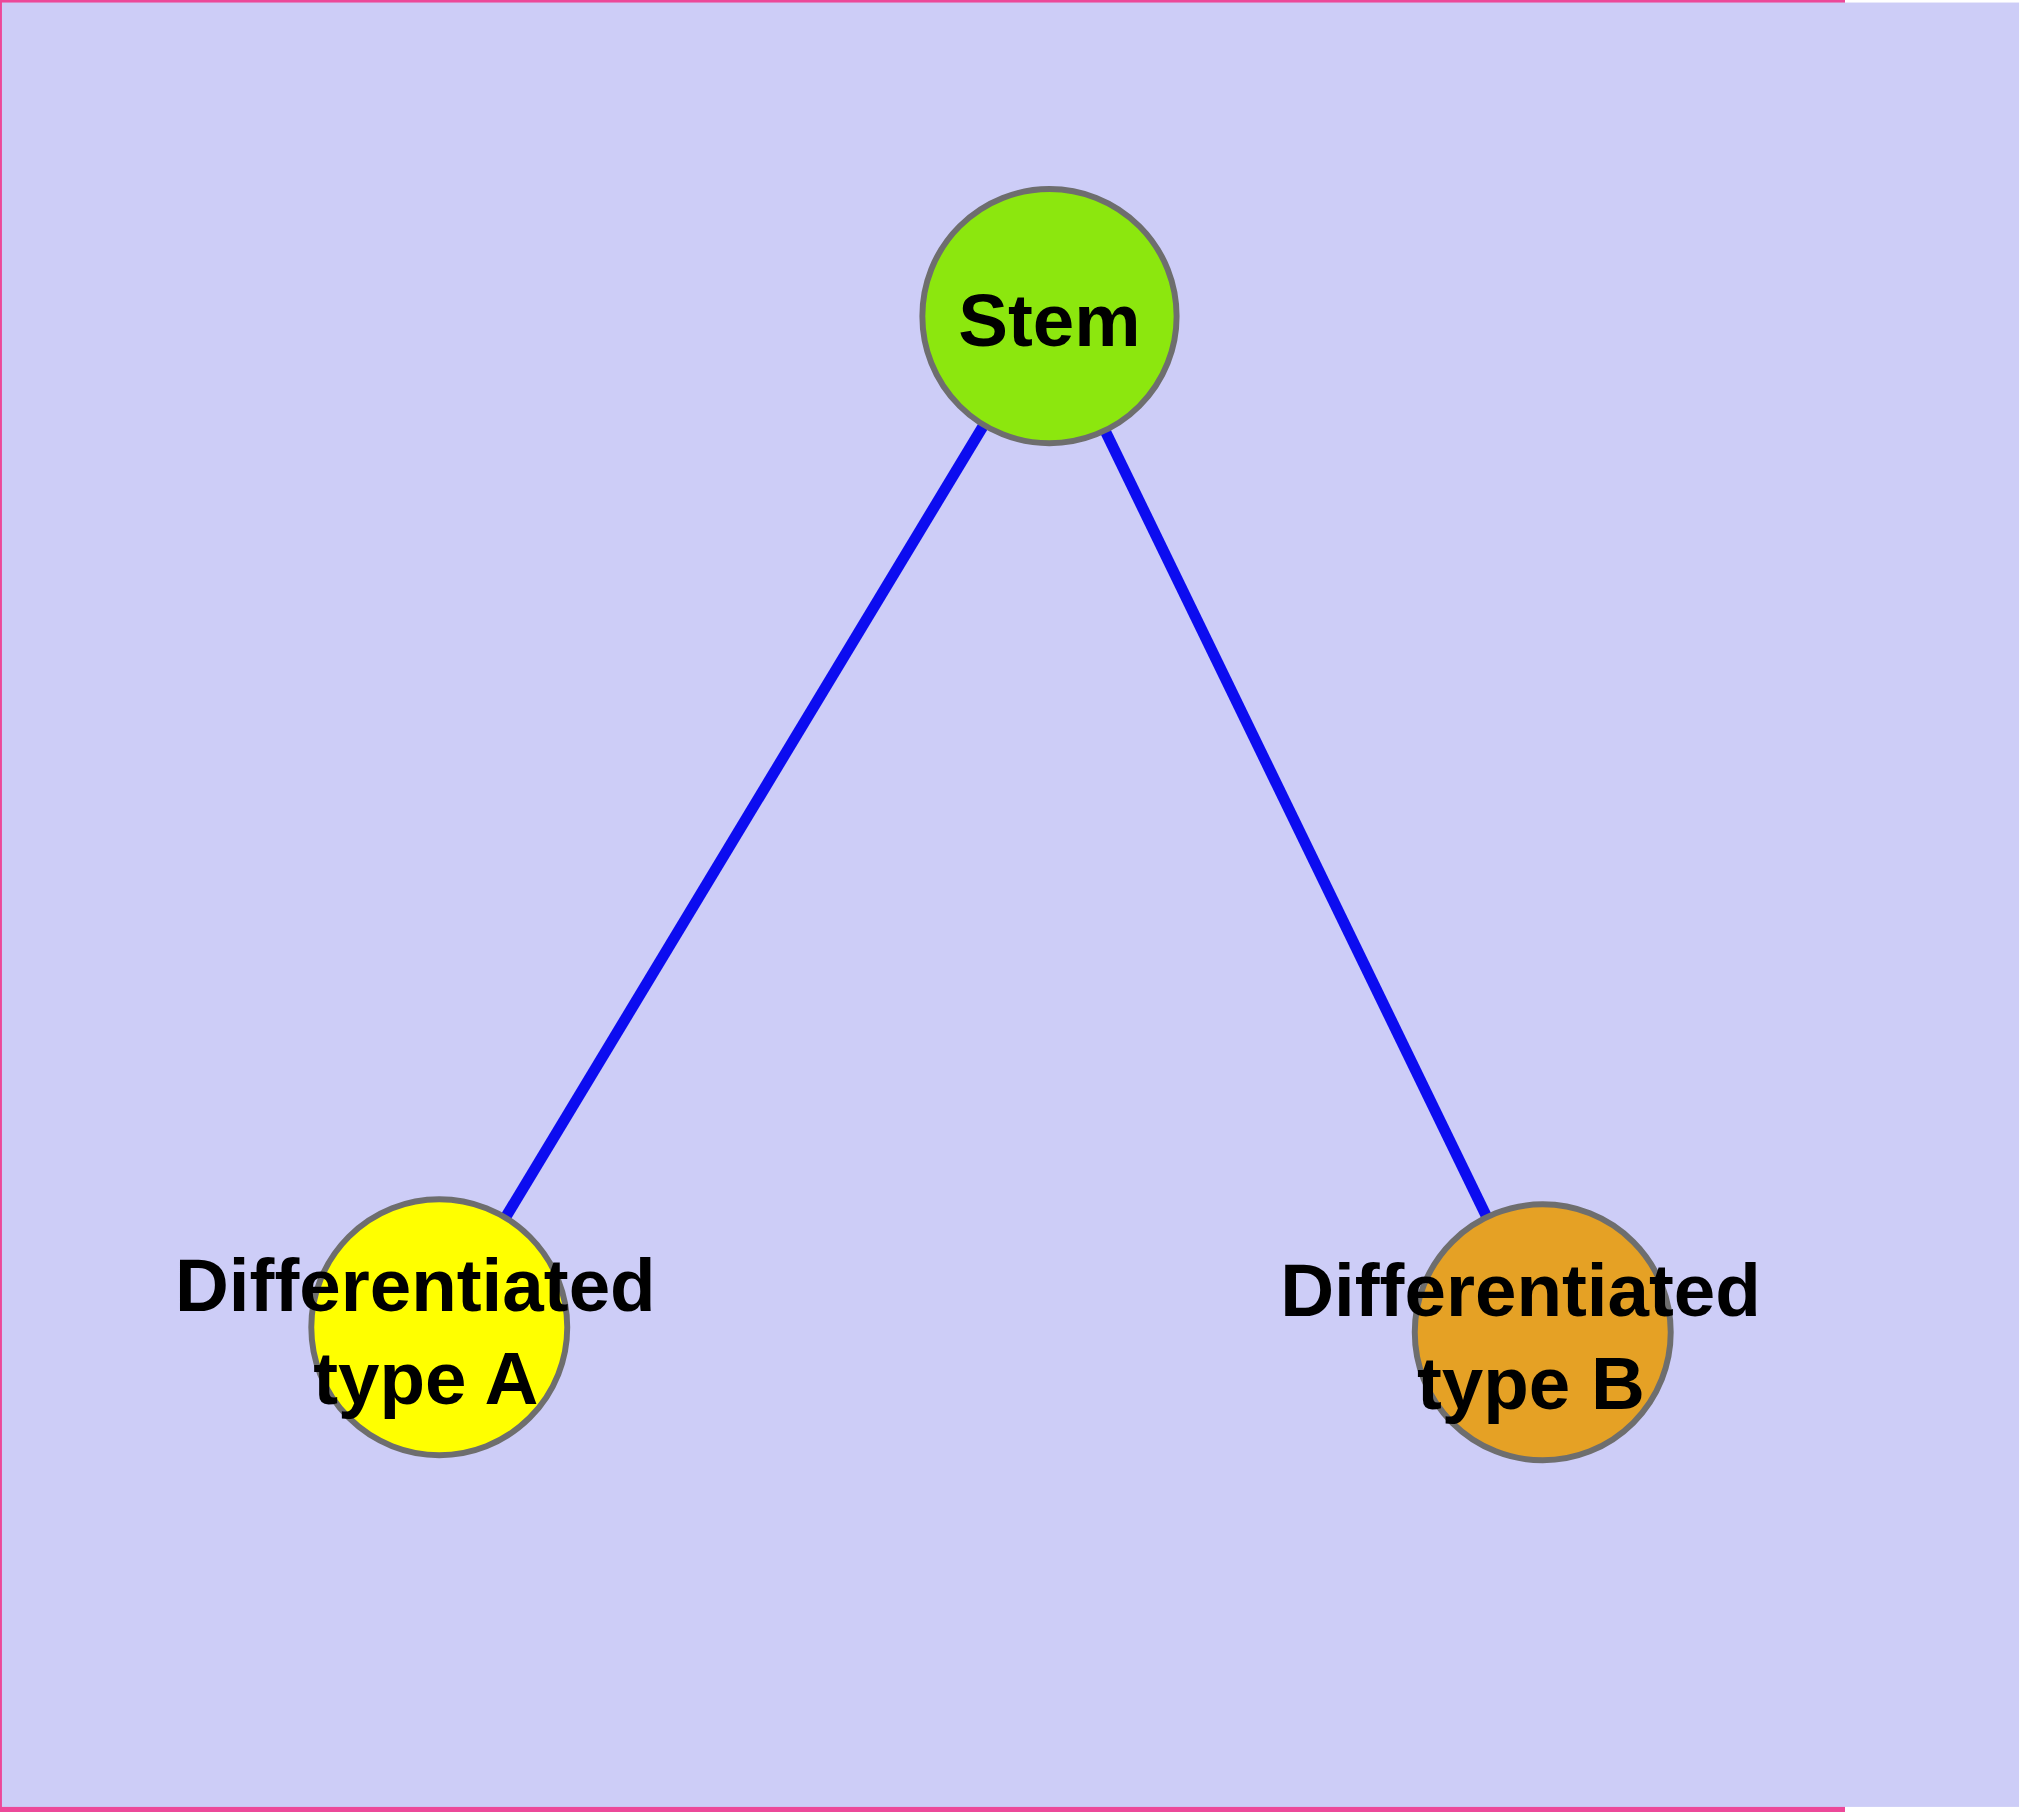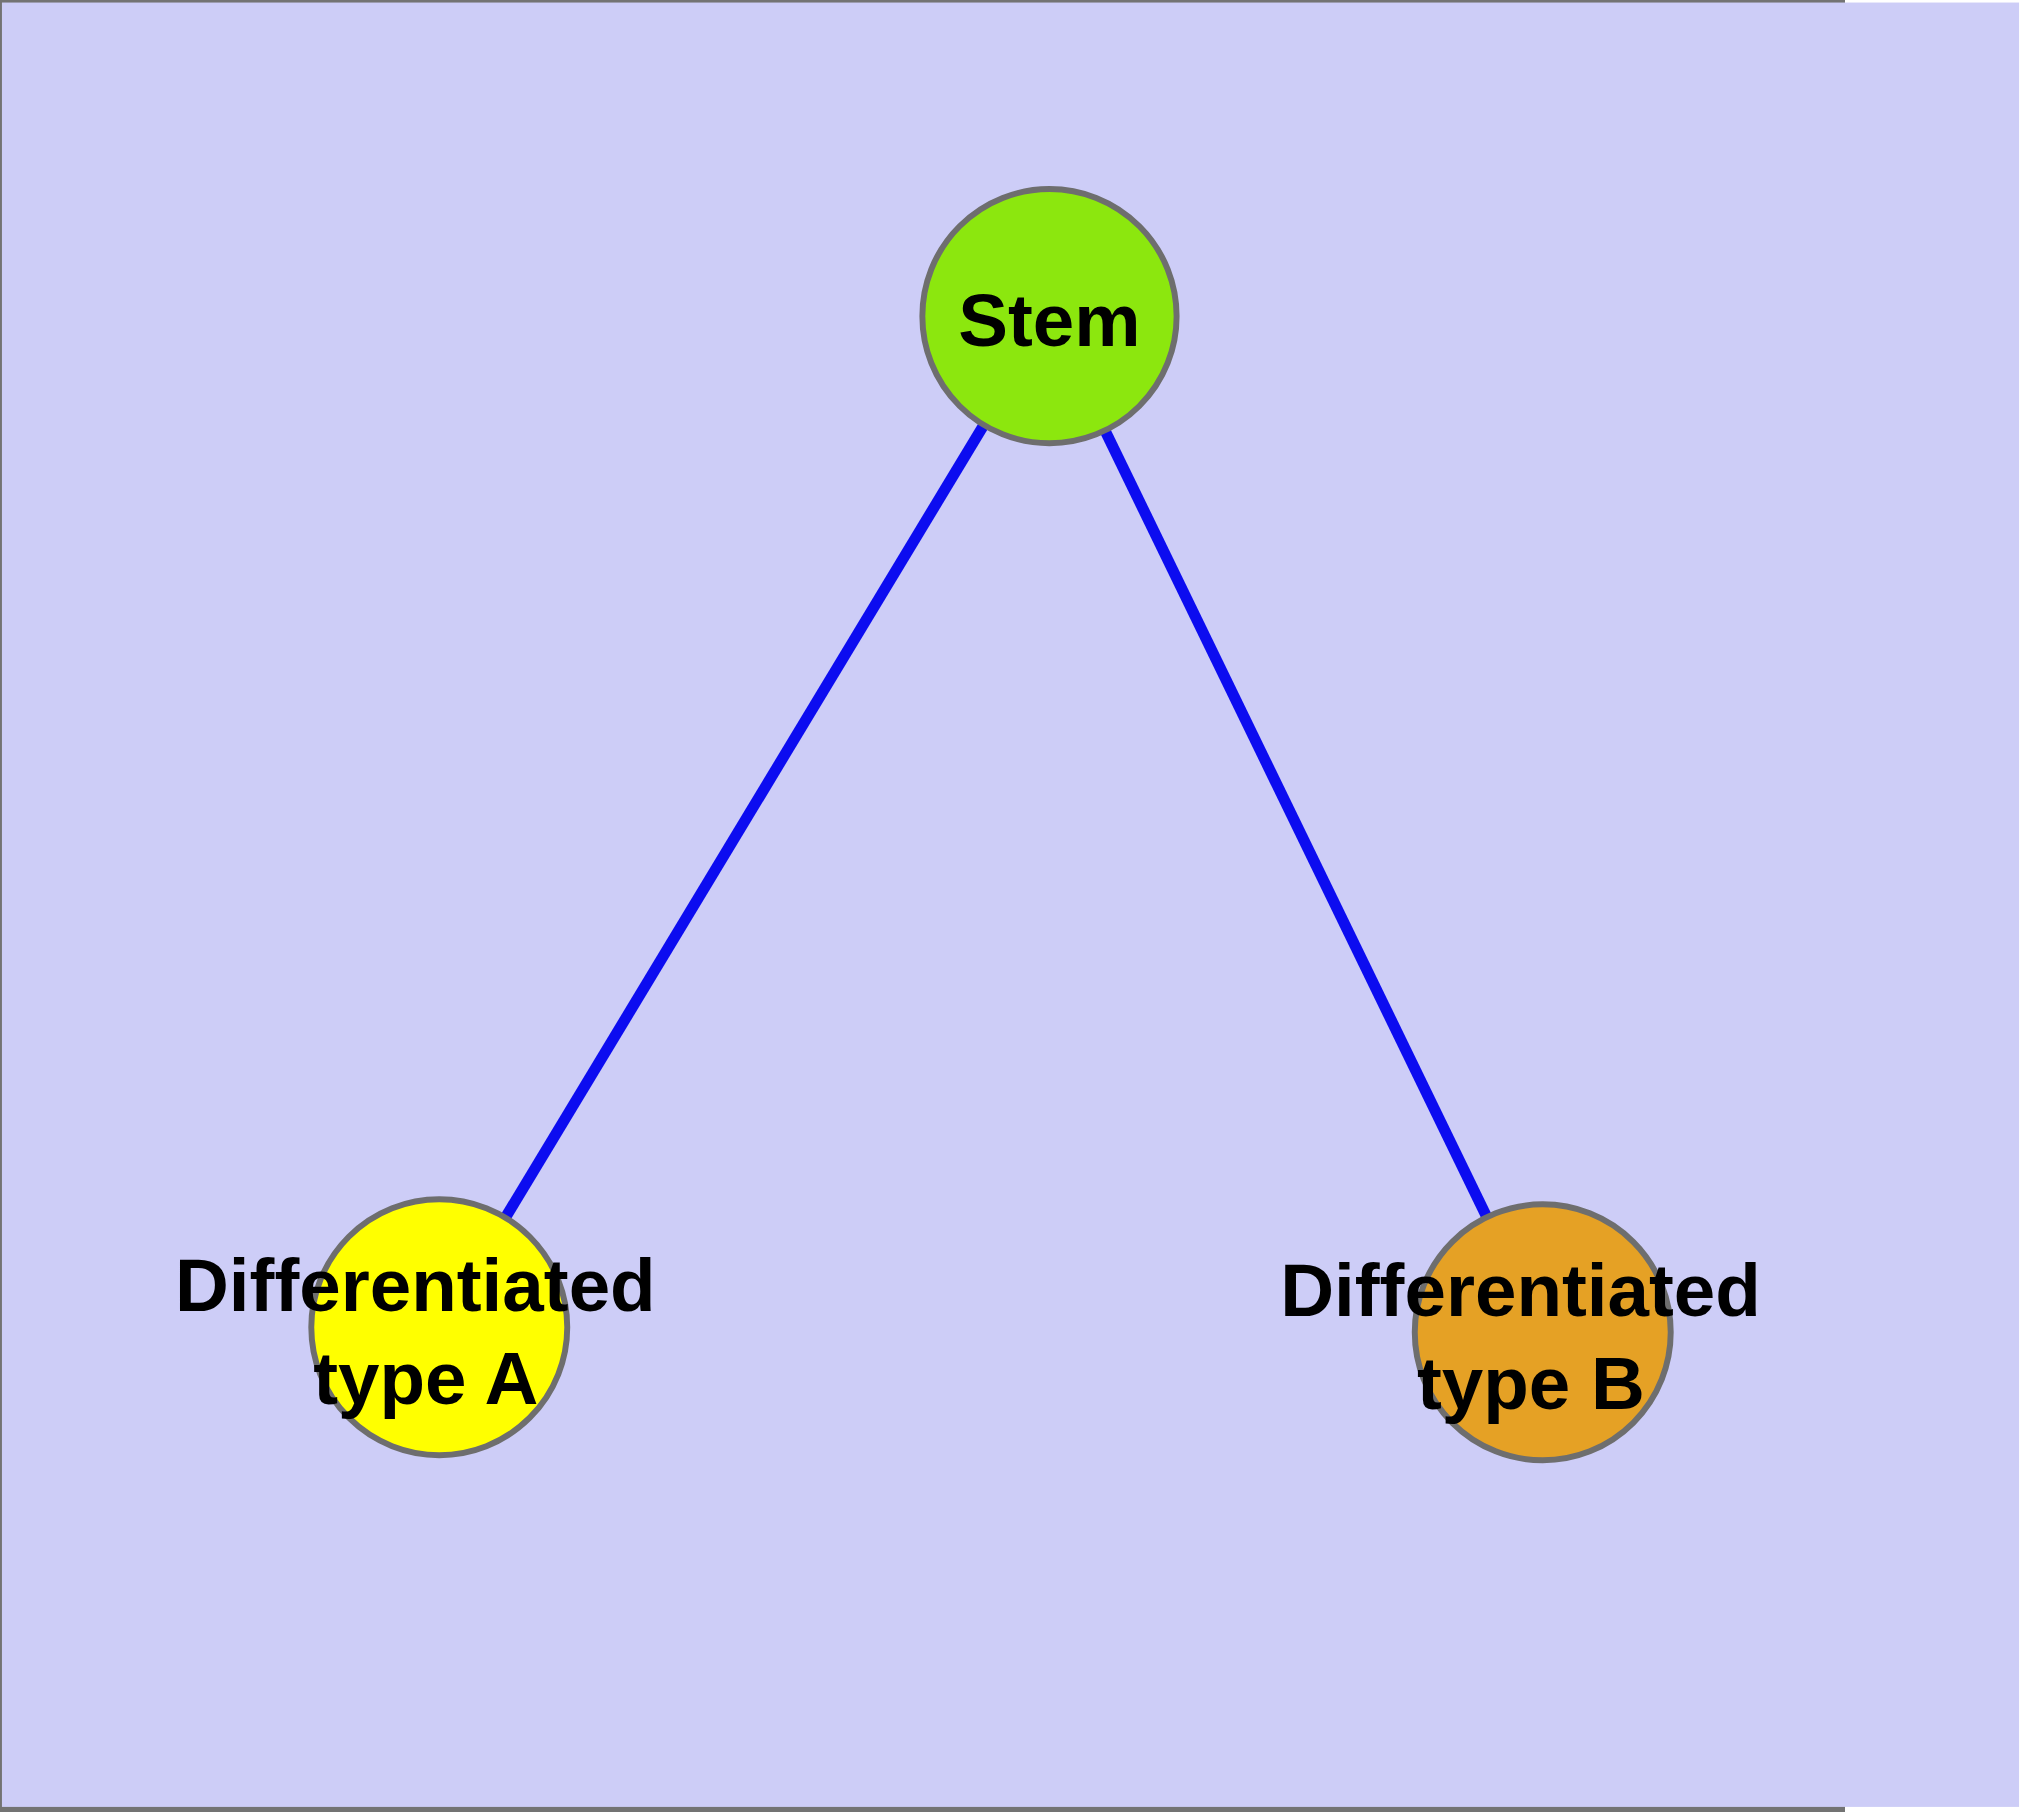--- a/index.html
+++ b/index.html
@@ -5,21 +5,21 @@
   html, body {
     margin: 0;
     padding: 0;
     background: #ffffff;
     font-family: "Liberation Sans", sans-serif;
   }
   .stage {
     position: relative;
     width: 1845px;
     height: 1812px;
-    background: #737373;
+    background: #ec4899;
     text-decoration: underline;
   }
   svg.diagram {
     display: block;
     width: 2021px;
     height: 1812px;
   }
   .node-label {
     font-family: "Liberation Sans", "DejaVu Sans", sans-serif;
     font-weight: bold;

